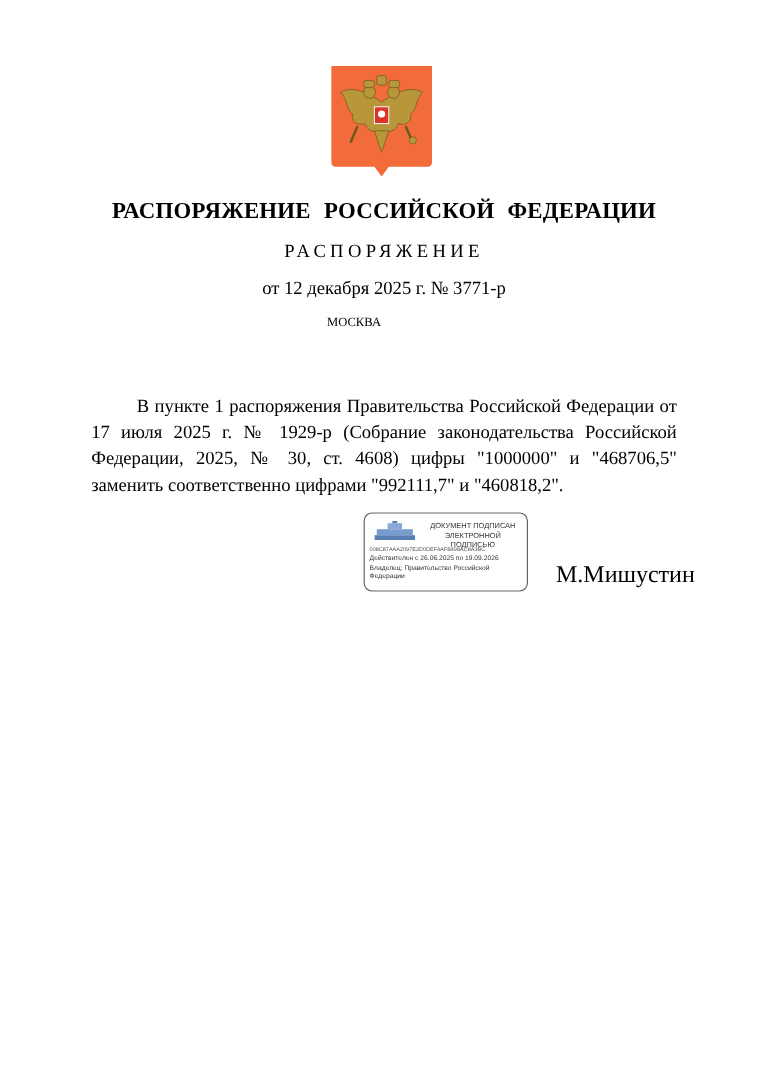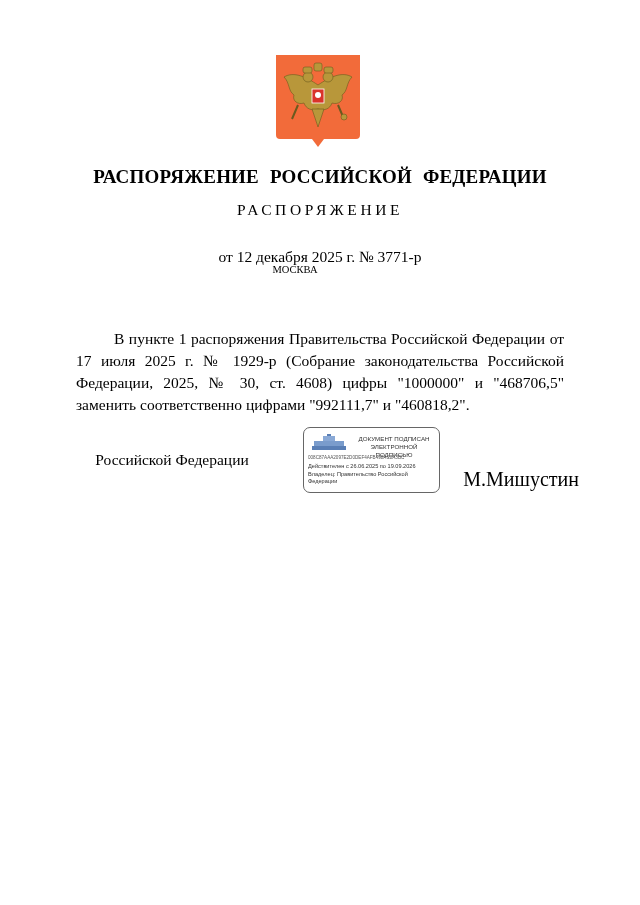--- a/index.html
+++ b/index.html
@@ -1,20 +1,20 @@
 <!DOCTYPE html>
 <html><head>
 <meta charset="utf-8">
 <style>
   html,body{margin:0;padding:0;background:#fff;}
   body{width:640px;height:905px;position:relative;overflow:hidden;font-family:"Liberation Serif","DejaVu Serif",serif;color:#000;}
   .emblem{position:absolute;left:276px;top:55px;width:84px;height:92px;}
   .title{position:absolute;left:0;width:640px;text-align:center;top:166px;font-size:19px;font-weight:bold;letter-spacing:0.2px;word-spacing:6px;}
   .doctype{position:absolute;left:0;width:640px;text-align:center;top:201px;font-size:15.5px;letter-spacing:3.6px;}
-  .date{position:absolute;left:0;width:640px;text-align:center;top:248px;font-size:15.5px;}
+  .date{position:absolute;left:0;width:640px;text-align:center;top:232px;font-size:15.5px;}
   .city{position:absolute;left:0;width:590px;text-align:center;top:264px;font-size:10.5px;}
   .body{position:absolute;left:76px;top:328px;width:488px;font-size:15.5px;line-height:22px;text-align:justify;text-indent:38px;}
   .signer{position:absolute;left:72px;top:450px;width:200px;text-align:center;font-size:15.5px;line-height:20px;}
   .signname{position:absolute;right:61px;top:468px;font-size:20px;}
   .stamp{position:absolute;left:303px;top:427px;width:135px;height:64px;border:1.5px solid #666;border-radius:7px;font-family:"Liberation Sans","DejaVu Sans",sans-serif;color:#333;}
   .stamp .head{position:absolute;left:48px;top:7px;width:84px;text-align:center;font-size:6.2px;line-height:8px;}
   .stamp .bld{position:absolute;left:8px;top:6px;width:34px;height:16px;}
   .stamp .cert{position:absolute;left:4px;top:27px;font-size:4.6px;color:#555;}
   .stamp .valid{position:absolute;left:4px;top:35px;font-size:5.6px;}
   .stamp .owner{position:absolute;left:4px;top:43px;width:126px;font-size:5.6px;line-height:7px;}
@@ -40,21 +40,20 @@
 </svg>
 
 <div class="title">РАСПОРЯЖЕНИЕ  РОССИЙСКОЙ  ФЕДЕРАЦИИ</div>
 <div class="doctype">РАСПОРЯЖЕНИЕ</div>
 <div class="date">от 12 декабря 2025 г. № 3771-р</div>
 <div class="city">МОСКВА</div>
 
 <div class="body">В пункте 1 распоряжения Правительства Российской Федерации от 17 июля 2025 г. № 1929-р (Собрание законодательства Российской Федерации, 2025, № 30, ст. 4608) цифры "1000000" и "468706,5" заменить соответственно цифрами "992111,7" и "460818,2".</div>
 
 <div class="signer">
-  <div>Российской Федерации</div>
 </div>
 
 <div class="stamp">
   <svg class="bld" viewBox="0 0 34 16">
     <rect x="0" y="12" width="34" height="4" fill="#5a7fb5"></rect>
     <rect x="2" y="7" width="30" height="5" fill="#7a9ccc"></rect>
     <rect x="11" y="2" width="12" height="5" fill="#8aa9d6"></rect>
     <rect x="15" y="0" width="4" height="2" fill="#5a7fb5"></rect>
   </svg>
   <div class="head">

